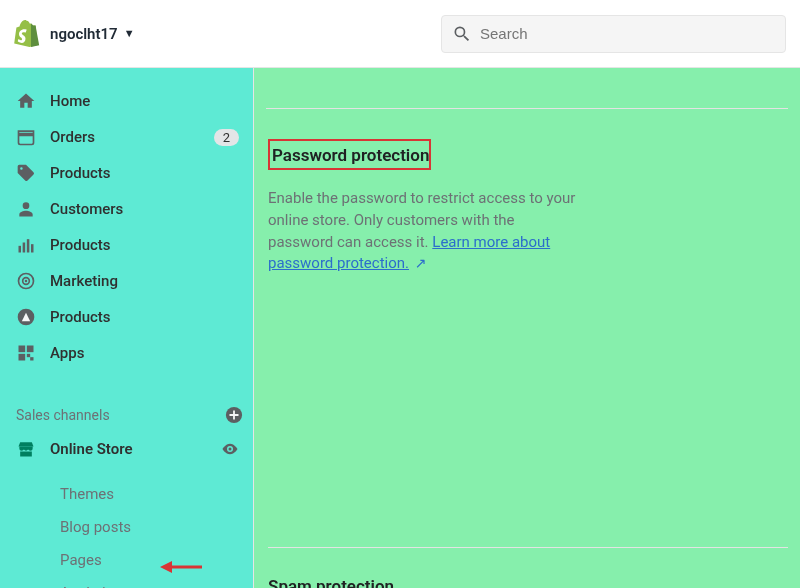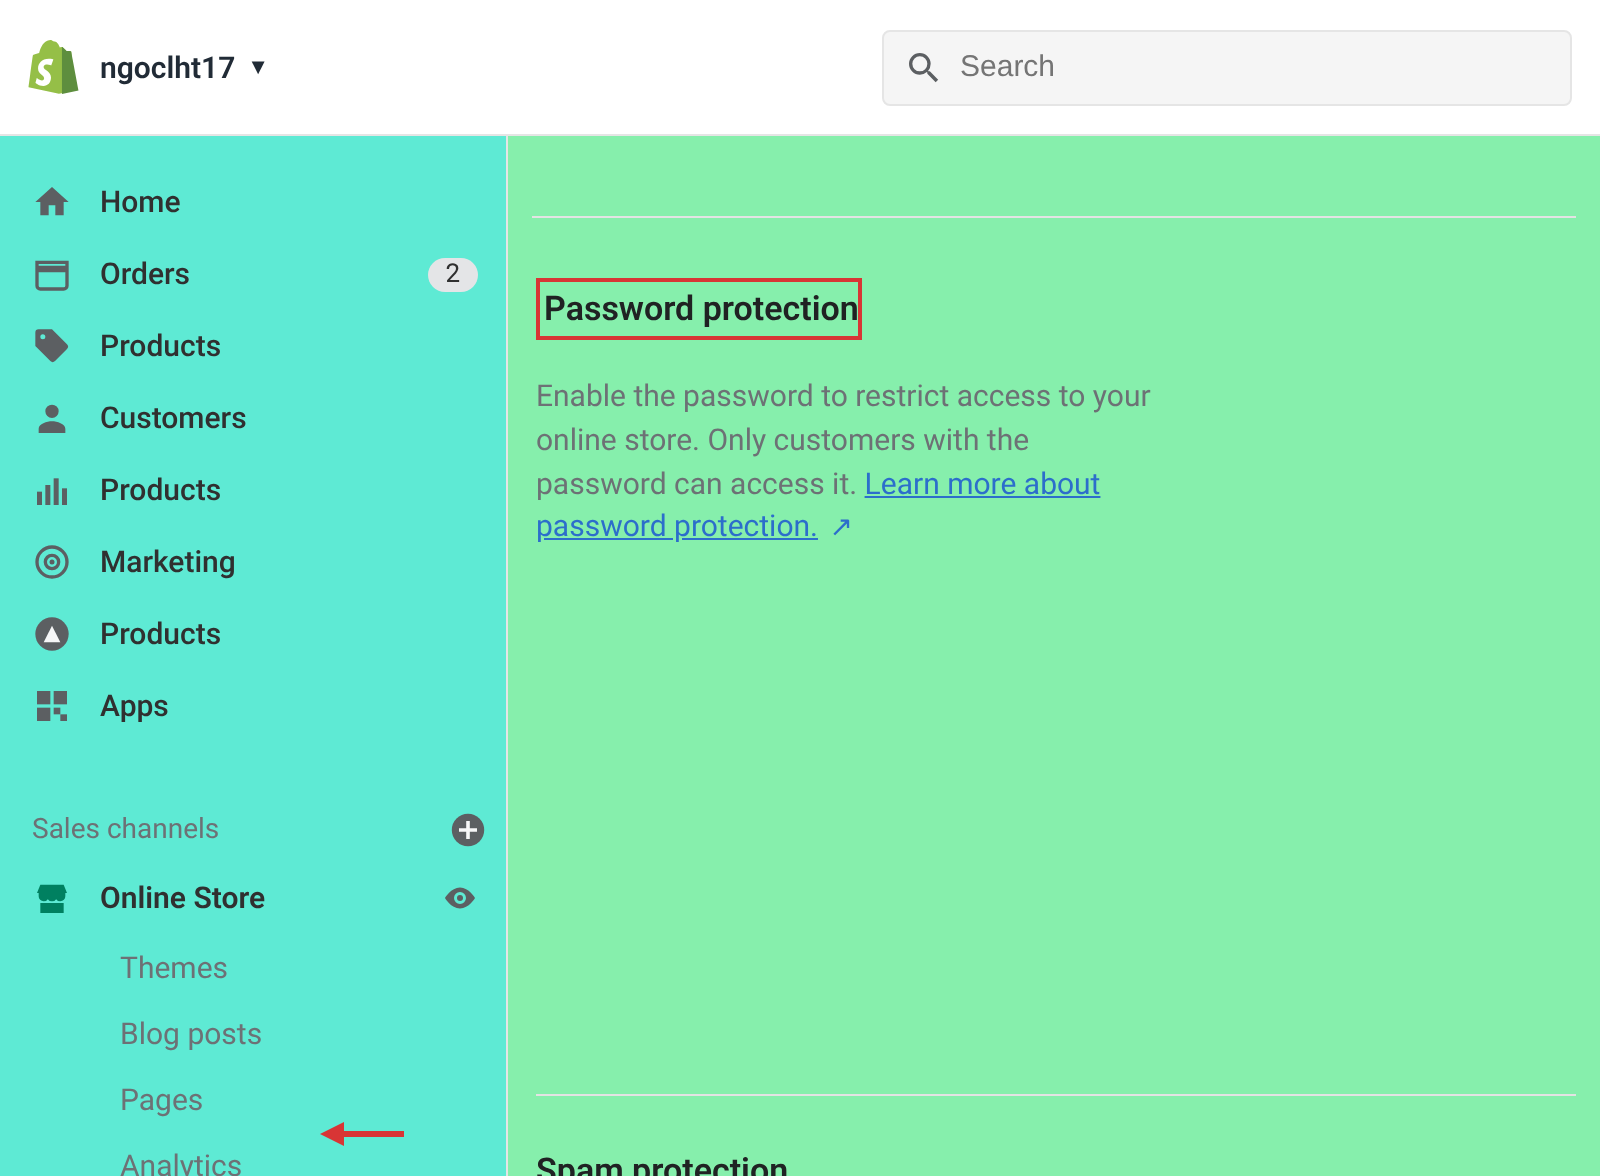--- a/index.html
+++ b/index.html
@@ -24,21 +24,21 @@
     .nav-item { display: flex; align-items: center; padding: 7px 10px 7px 6px; cursor: pointer; color: #303030; border-radius: 4px; margin-bottom: 2px; }
     .nav-item .icon { width: 20px; height: 20px; margin-right: 14px; display: flex; align-items: center; justify-content: center; }
     .nav-item .icon svg { width: 20px; height: 20px; fill: #5c5f62; }
     .nav-item .label { font-size: 15px; font-weight: 500; color: #303030; flex: 1; }
     .nav-item .badge { background: #e4e5e7; color: #303030; font-size: 13px; font-weight: 400; border-radius: 10px; padding: 1px 9px; margin-right: 4px; }
 
     .section-header { display: flex; align-items: center; padding: 8px 10px 8px 6px; margin-top: 28px; gap: 19px; }
     .section-header .section-title { font-size: 14px; color: #6d7175; flex: 1; }
     .section-header .add-icon { width: 18px; height: 18px; fill: #5c5f62; cursor: pointer; }
 
-    .channel-item { display: flex; align-items: center; padding: 7px 10px 7px 6px; cursor: pointer; margin-bottom: 2px; }
+    .channel-item { display: flex; align-items: center; padding: 7px 10px 7px 6px; cursor: pointer; margin-bottom: 12px; }
     .channel-item .icon { width: 20px; height: 20px; margin-right: 14px; display: flex; align-items: center; justify-content: center; }
     .channel-item .label { font-size: 15px; font-weight: 600; color: #303030; flex: 1; }
     .channel-item .eye-icon { width: 18px; height: 18px; fill: #5c5f62; cursor: pointer; margin-right: 4px; }
 
     .subnav { padding-left: 40px; }
     .subnav-item { padding: 7px 10px; font-size: 15px; color: #6d7175; cursor: pointer; border-radius: 4px; margin-bottom: 1px; }
 
     
     .arrow { position: absolute; left: 160px; top: 557px; }
 

